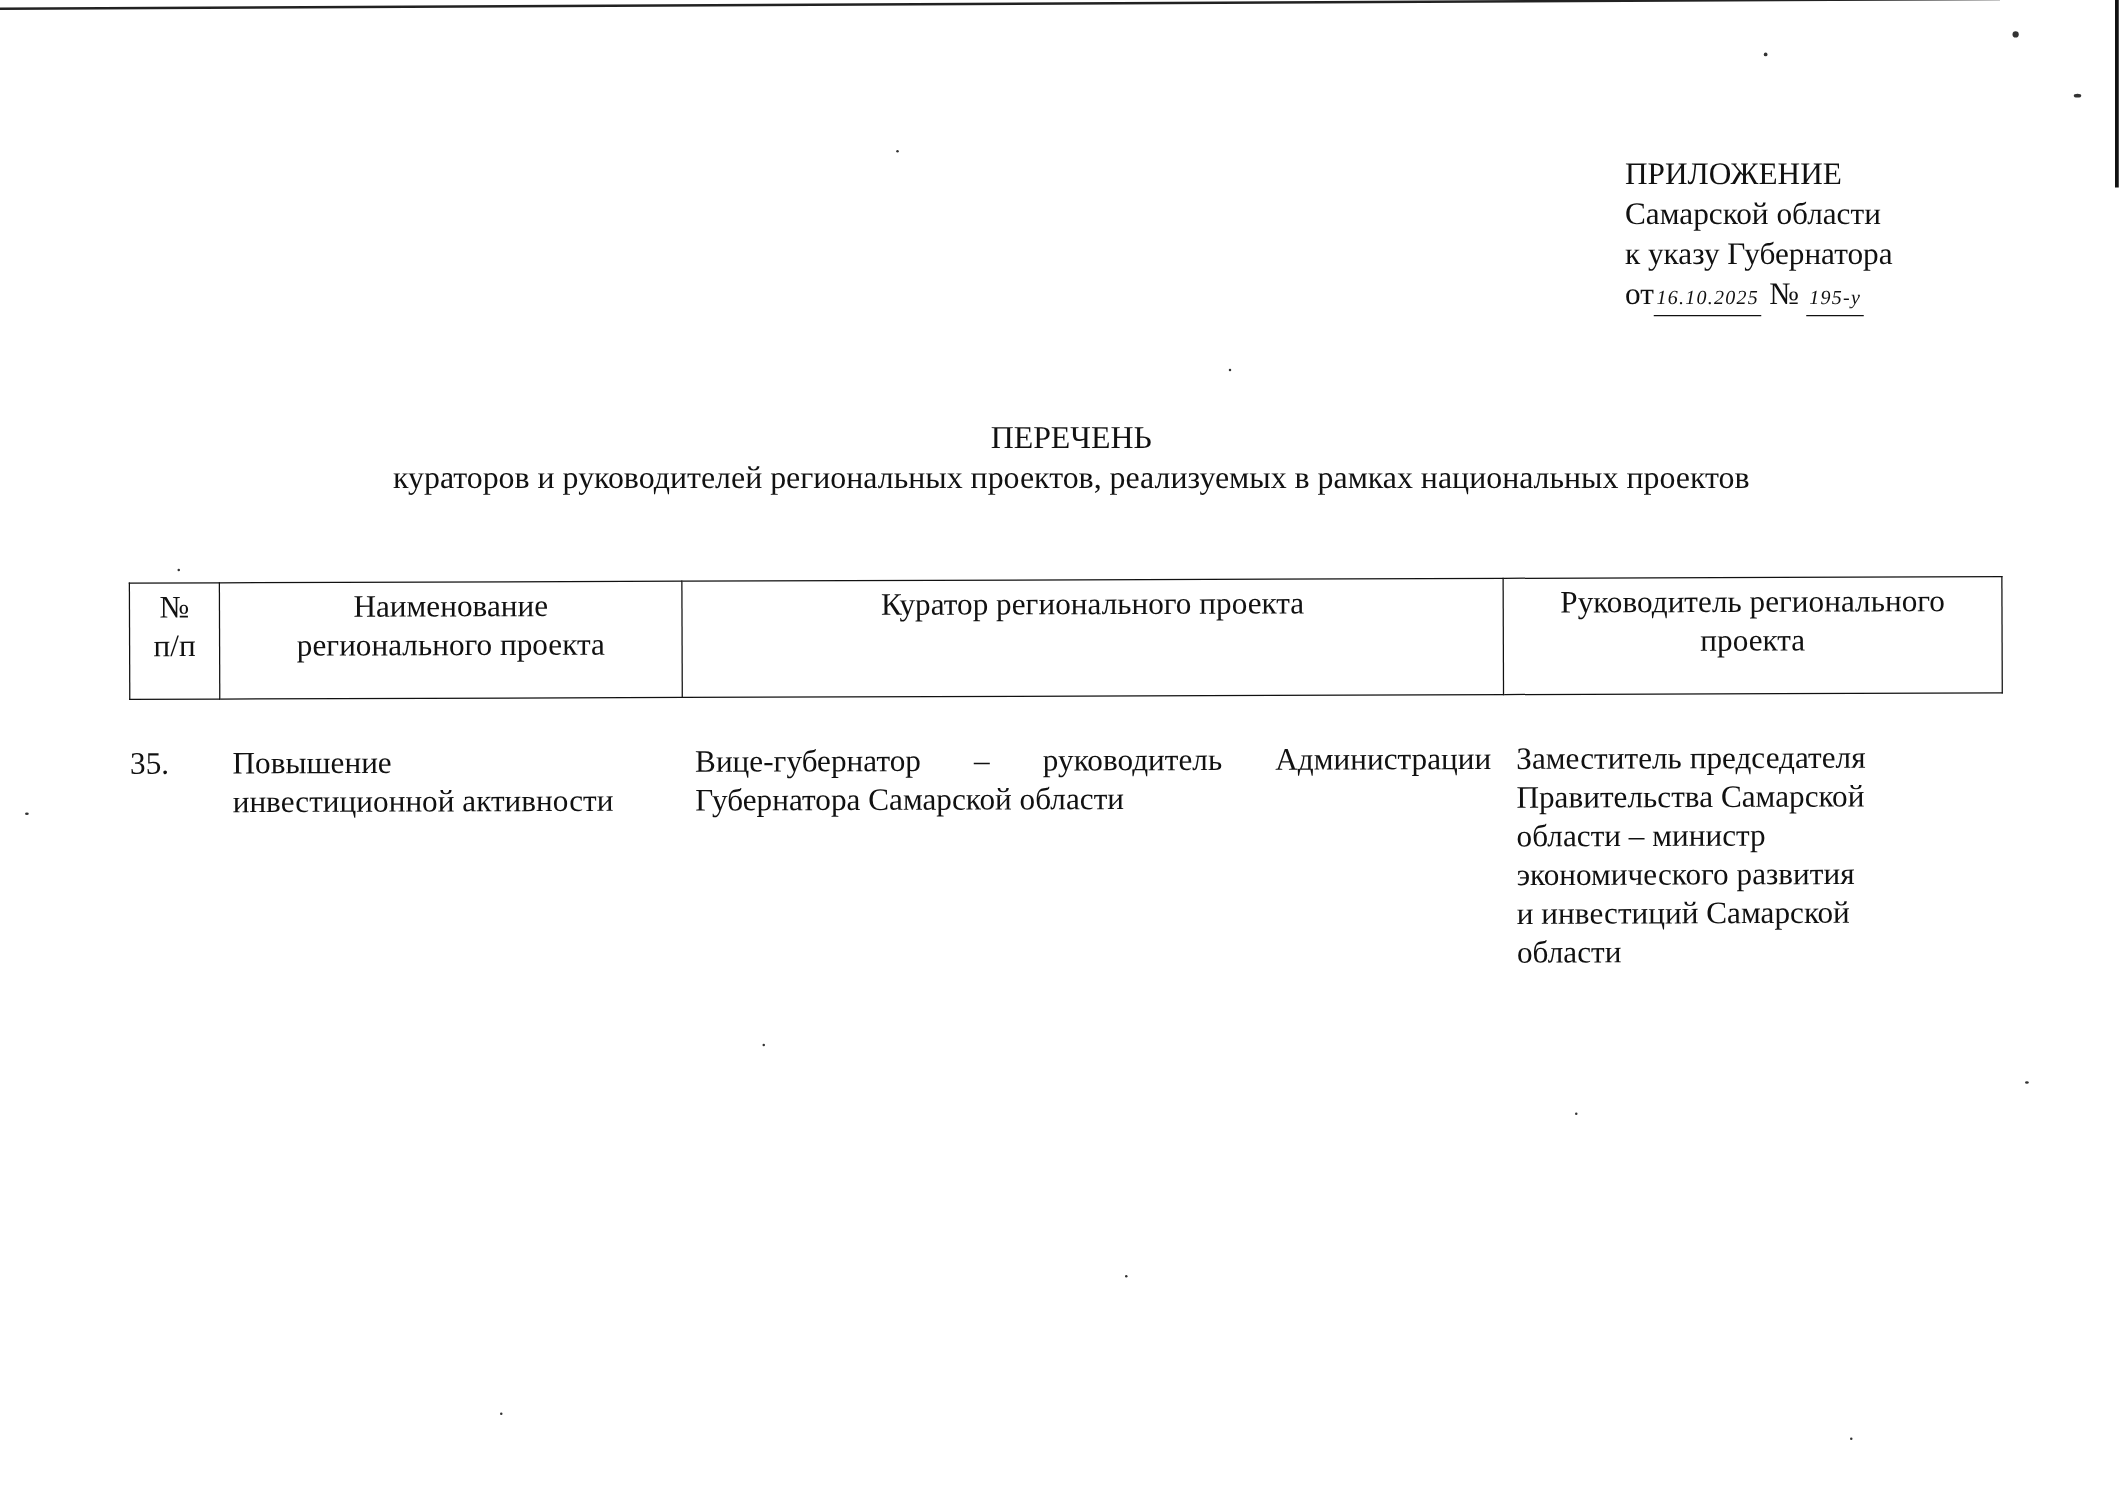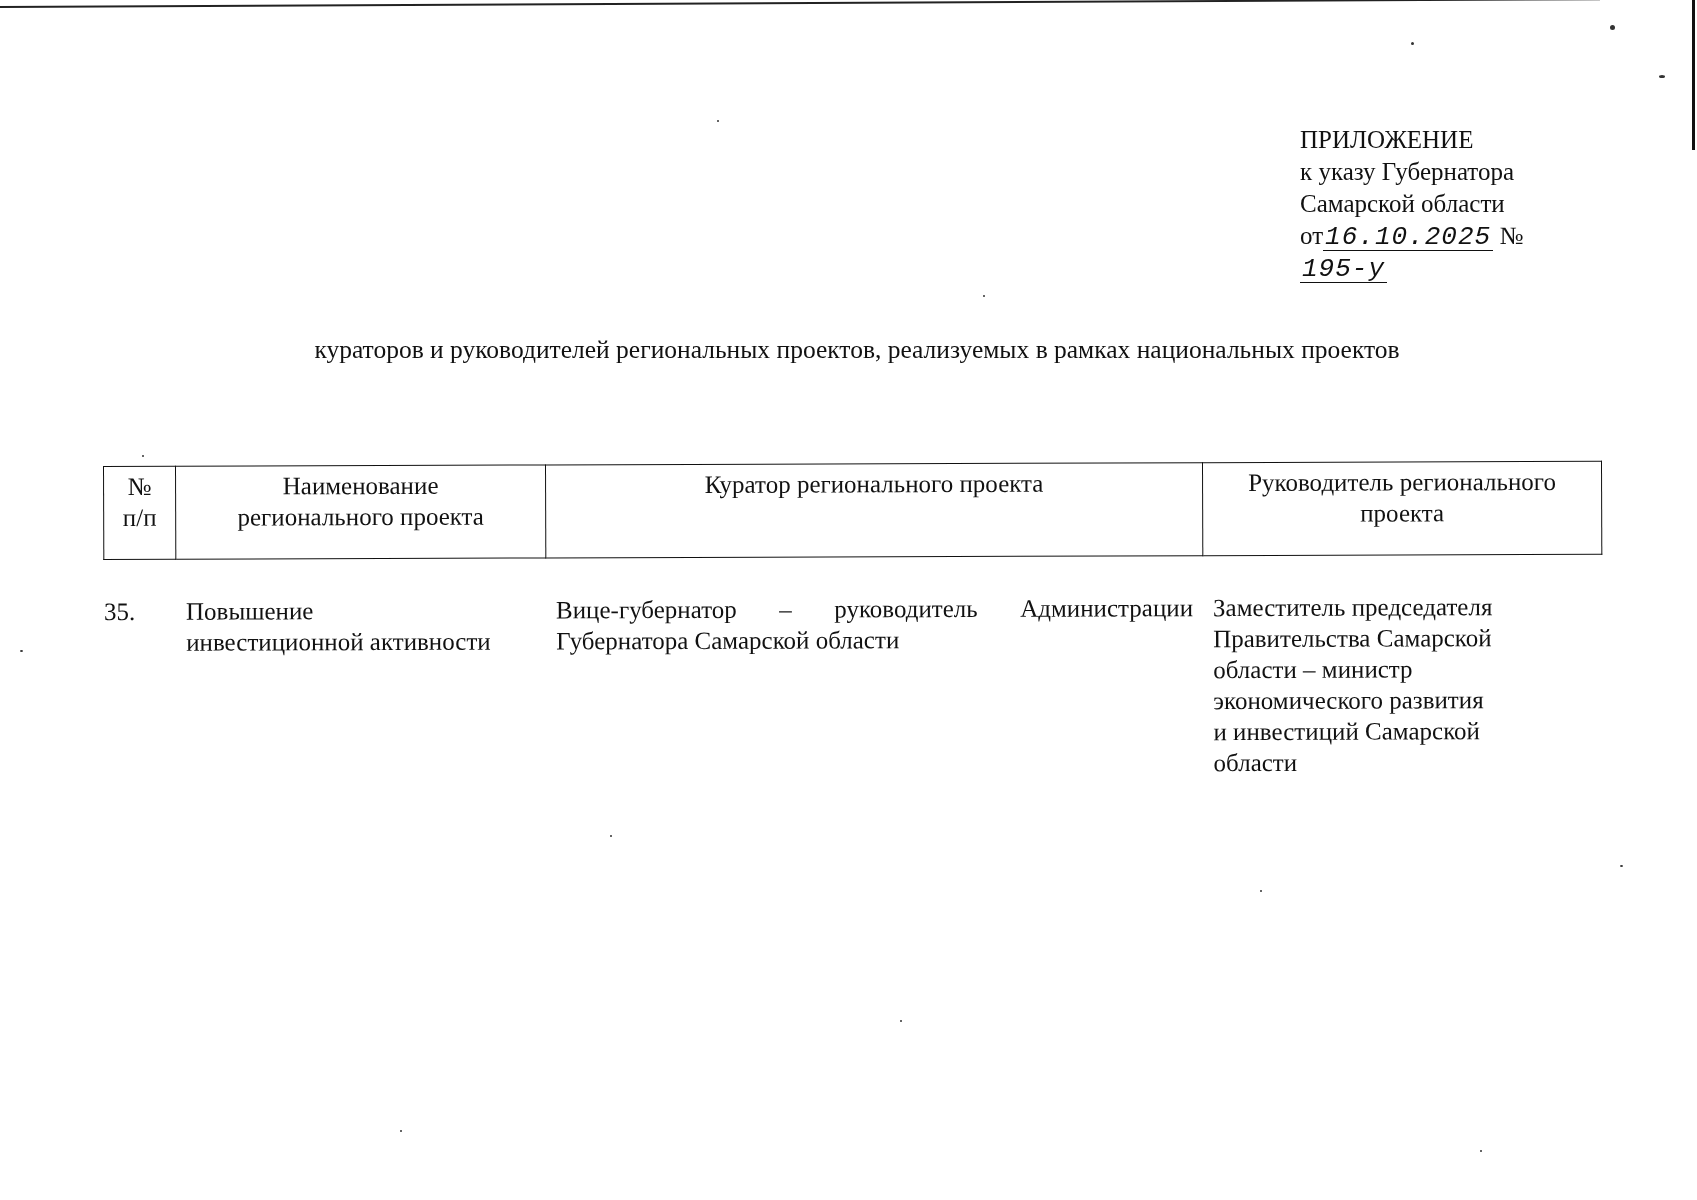--- a/index.html
+++ b/index.html
@@ -42,23 +42,23 @@
     position: absolute;
     left: 1300px;
     top: 124px;
     width: 300px;
     text-align: left;
     font-size: 25px;
     line-height: 32px;
   }
   .appendix .sig {
     display: inline-block;
-    font-family: Liberation Mono, monospace;
+    font-family: Liberation Serif, serif;
     font-style: italic;
-    font-size: 26px;
+    font-size: 16px;
     border-bottom: 1.5px solid #111;
     line-height: 26px;
     padding: 0 2px;
     letter-spacing: 1px;
   }
   .doc-title {
     position: absolute;
     left: 150px;
     top: 334px;
     width: 1414px;
@@ -114,30 +114,31 @@
 <div class="speck" style="left:20px;top:650px;width:3px;height:2px;"></div>
 <div class="speck" style="left:610px;top:835px;width:2px;height:2px;"></div>
 <div class="speck" style="left:1260px;top:890px;width:2px;height:2px;"></div>
 <div class="speck" style="left:900px;top:1020px;width:2px;height:2px;"></div>
 <div class="speck" style="left:400px;top:1130px;width:2px;height:2px;"></div>
 <div class="speck" style="left:1480px;top:1150px;width:2px;height:2px;"></div>
 <div class="speck" style="left:1620px;top:865px;width:3px;height:2px;"></div>
 
 <div class="appendix">
   <div>ПРИЛОЖЕНИЕ</div>
+  <div>Самарской области</div>
   <div>к указу Губернатора</div>
-  <div>Самарской области</div>
   <div>
     <span>от</span><span class="sig">16.10.2025</span>
     <span>№</span>
     <span class="sig">195-у</span>
   </div>
 </div>
 
 <div class="doc-title">
+  <div>ПЕРЕЧЕНЬ</div>
   <div>кураторов и руководителей региональных проектов, реализуемых в рамках национальных проектов</div>
 </div>
 
 <table class="registry">
   <colgroup>
     <col style="width:72px">
     <col style="width:370px">
     <col style="width:657px">
     <col style="width:399px">
   </colgroup>

